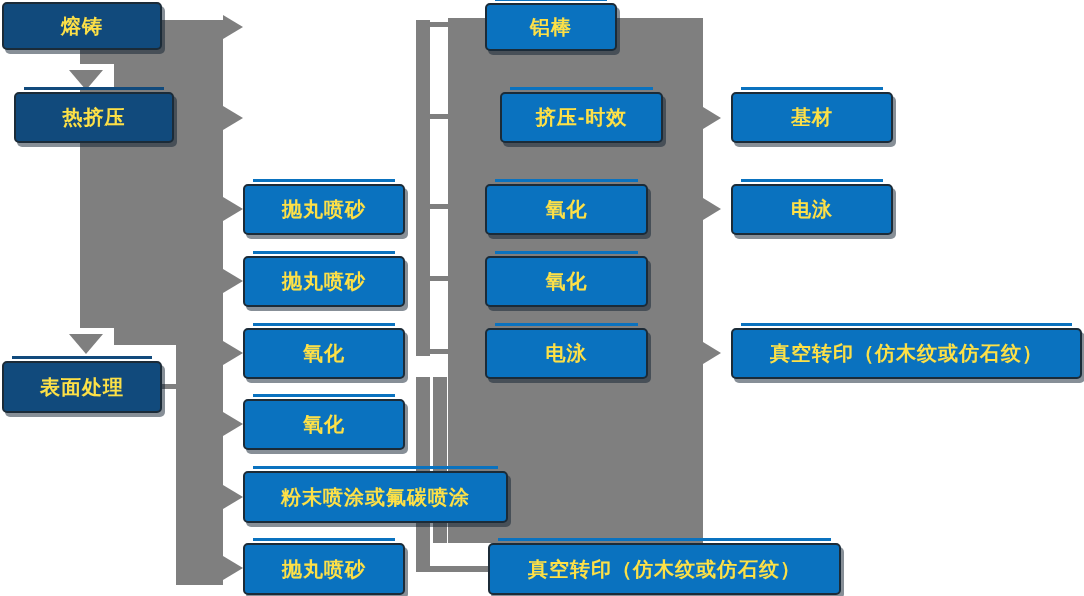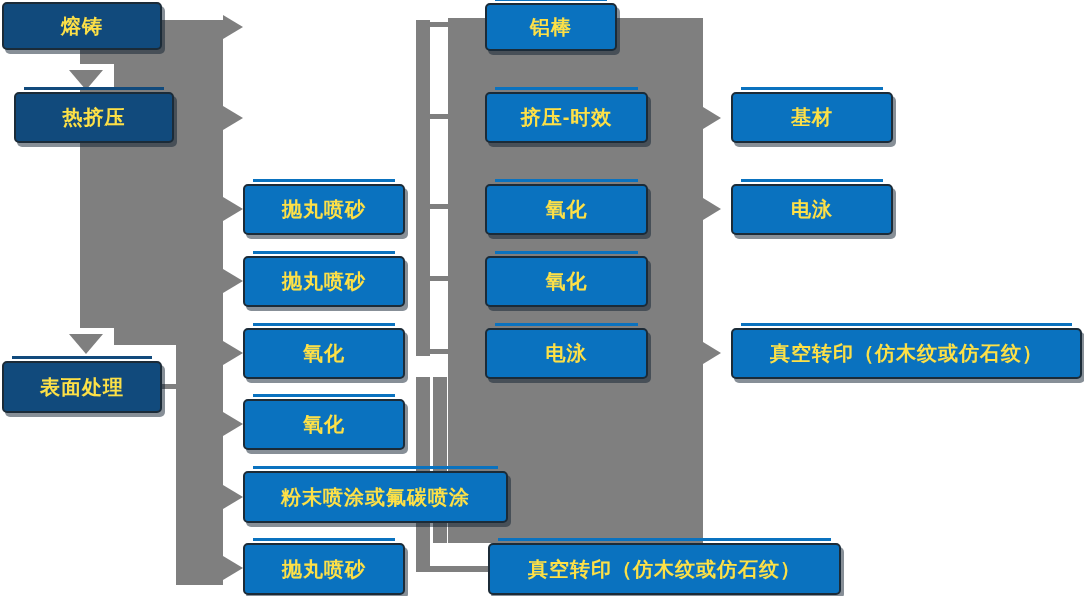--- a/index.html
+++ b/index.html
@@ -80,21 +80,21 @@
   <div class="box stage" style="left:2px; top:361px; width:160px; height:52px;">表面处理</div>
 
   <div class="box" style="left:243px; top:184px; width:162px; height:51px;">抛丸喷砂</div>
   <div class="box" style="left:243px; top:256px; width:162px; height:51px;">抛丸喷砂</div>
   <div class="box" style="left:243px; top:328px; width:162px; height:51px;">氧化</div>
   <div class="box" style="left:243px; top:399px; width:162px; height:51px;">氧化</div>
   <div class="box" style="left:243px; top:471px; width:265px; height:52px;">粉末喷涂或氟碳喷涂</div>
   <div class="box" style="left:243px; top:543px; width:162px; height:52px;">抛丸喷砂</div>
 
   <div class="box" style="left:485px; top:3px; width:132px; height:48px;">铝棒</div>
-  <div class="box" style="left:485px; top:92px; width:163px; height:51px;">挤压-时效</div>
+  <div class="box" style="left:500px; top:92px; width:163px; height:51px;">挤压-时效</div>
   <div class="box" style="left:485px; top:184px; width:163px; height:51px;">氧化</div>
   <div class="box" style="left:485px; top:256px; width:163px; height:51px;">氧化</div>
   <div class="box" style="left:485px; top:328px; width:163px; height:51px;">电泳</div>
   <div class="box" style="left:488px; top:543px; width:353px; height:52px;">真空转印（仿木纹或仿石纹）</div>
 
   <div class="box" style="left:731px; top:92px; width:162px; height:51px;">基材</div>
   <div class="box" style="left:731px; top:184px; width:162px; height:51px;">电泳</div>
   <div class="box" style="left:731px; top:328px; width:351px; height:51px;">真空转印（仿木纹或仿石纹）</div>
 
 </div>

